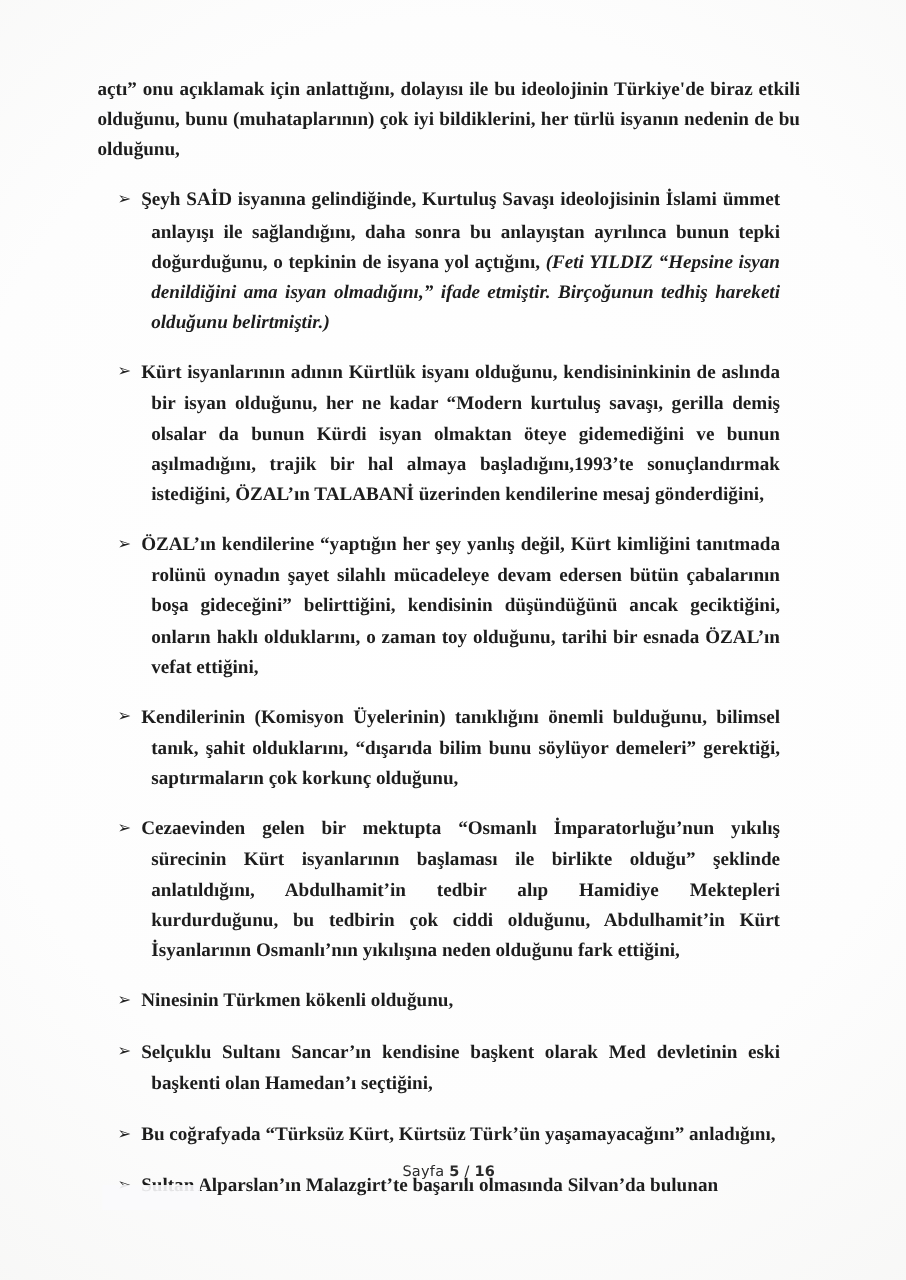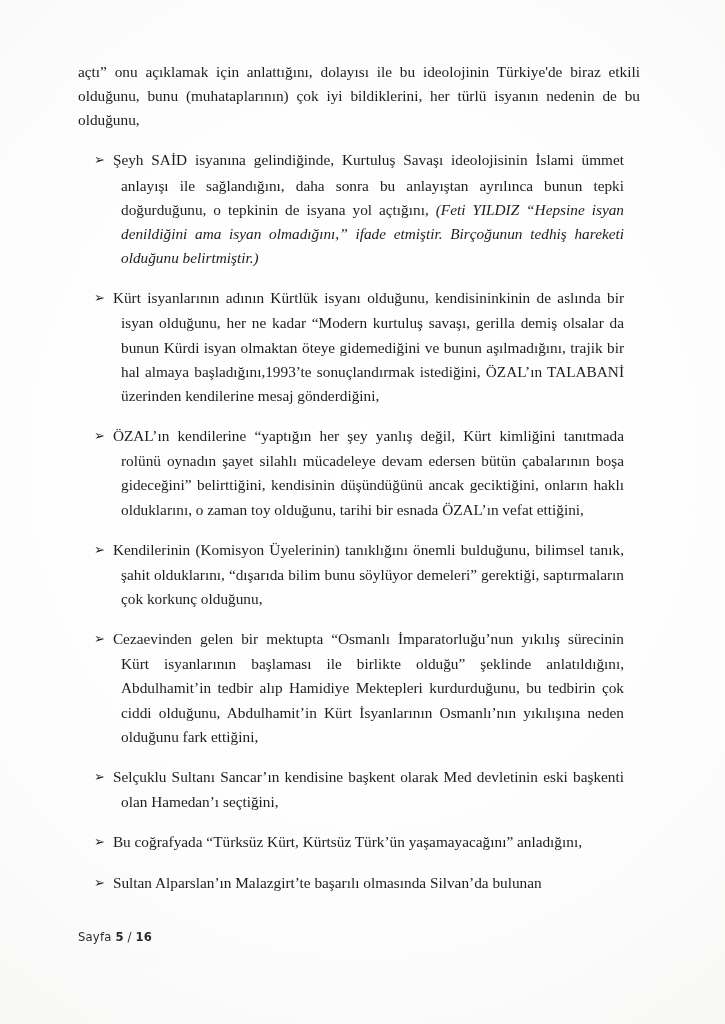--- a/index.html
+++ b/index.html
@@ -31,20 +31,21 @@
     width: 562px;
     height: 900px;
   }
 
   .doc-body {
     font-size: 15.3px;
     line-height: 24.15px;
     text-align: justify;
     text-justify: inter-word;
     color: #1d1d1d;
+    font-weight: bold;
     -webkit-font-smoothing: antialiased;
   }
 
   p.para {
     margin: 0;
     text-indent: 0;
     text-align: justify;
   }
 
   p.bullet-para {
@@ -66,21 +67,21 @@
 
   .ital {
     font-style: italic;
   }
 
   .footer {
     position: absolute;
     left: 78px;
     top: 930px;
     width: 562px;
-    text-align: left;
+    text-align: center;
     font-family: "DejaVu Sans", "Liberation Sans", sans-serif;
     font-size: 11.6px;
     color: #2b2b2b;
     letter-spacing: 0.2px;
   }
   .footer b {
     font-weight: 700;
   }
 
   
@@ -109,20 +110,21 @@
     <p class="bullet-para"><span class="bullet">➢</span><span>Kürt isyanlarının adının Kürtlük isyanı olduğunu, kendisininkinin de aslında bir isyan olduğunu, her ne kadar “Modern kurtuluş savaşı, gerilla demiş olsalar da bunun Kürdi isyan olmaktan öteye gidemediğini ve bunun aşılmadığını, trajik bir hal almaya başladığını,1993’te sonuçlandırmak istediğini, ÖZAL’ın TALABANİ üzerinden kendilerine mesaj gönderdiğini,</span></p>
 
     <p class="bullet-para"><span class="bullet">➢</span><span>ÖZAL’ın kendilerine “yaptığın her şey yanlış değil, Kürt kimliğini tanıtmada rolünü oynadın şayet silahlı mücadeleye devam edersen bütün çabalarının boşa gideceğini” belirttiğini, kendisinin düşündüğünü ancak geciktiğini, onların haklı olduklarını, o zaman toy olduğunu, tarihi bir esnada ÖZAL’ın vefat ettiğini,</span></p>
 
     <p class="bullet-para"><span class="bullet">➢</span><span>Kendilerinin (Komisyon Üyelerinin) tanıklığını önemli bulduğunu, bilimsel tanık, şahit olduklarını, “dışarıda bilim bunu söylüyor demeleri” gerektiği, saptırmaların çok korkunç olduğunu,</span></p>
 
     <p class="bullet-para"><span class="bullet">➢</span><span>Cezaevinden gelen bir mektupta “Osmanlı İmparatorluğu’nun yıkılış sürecinin Kürt isyanlarının başlaması ile birlikte olduğu” şeklinde anlatıldığını, Abdulhamit’in tedbir alıp Hamidiye Mektepleri kurdurduğunu, bu tedbirin çok ciddi olduğunu, Abdulhamit’in Kürt İsyanlarının Osmanlı’nın yıkılışına neden olduğunu fark ettiğini,</span></p>
 
 
 
+    <p class="bullet-para"><span class="bullet">➢</span><span>Ninesinin Türkmen kökenli olduğunu,</span></p>
 
     <p class="bullet-para"><span class="bullet">➢</span><span>Selçuklu Sultanı Sancar’ın kendisine başkent olarak Med devletinin eski başkenti olan Hamedan’ı seçtiğini,</span></p>
 
     <p class="bullet-para"><span class="bullet">➢</span><span>Bu coğrafyada “Türksüz Kürt, Kürtsüz Türk’ün yaşamayacağını” anladığını,</span></p>
 
     <p class="bullet-para"><span class="bullet">➢</span><span>Sultan Alparslan’ın Malazgirt’te başarılı olmasında Silvan’da bulunan</span></p>
 
   </div>
 </div>
 

